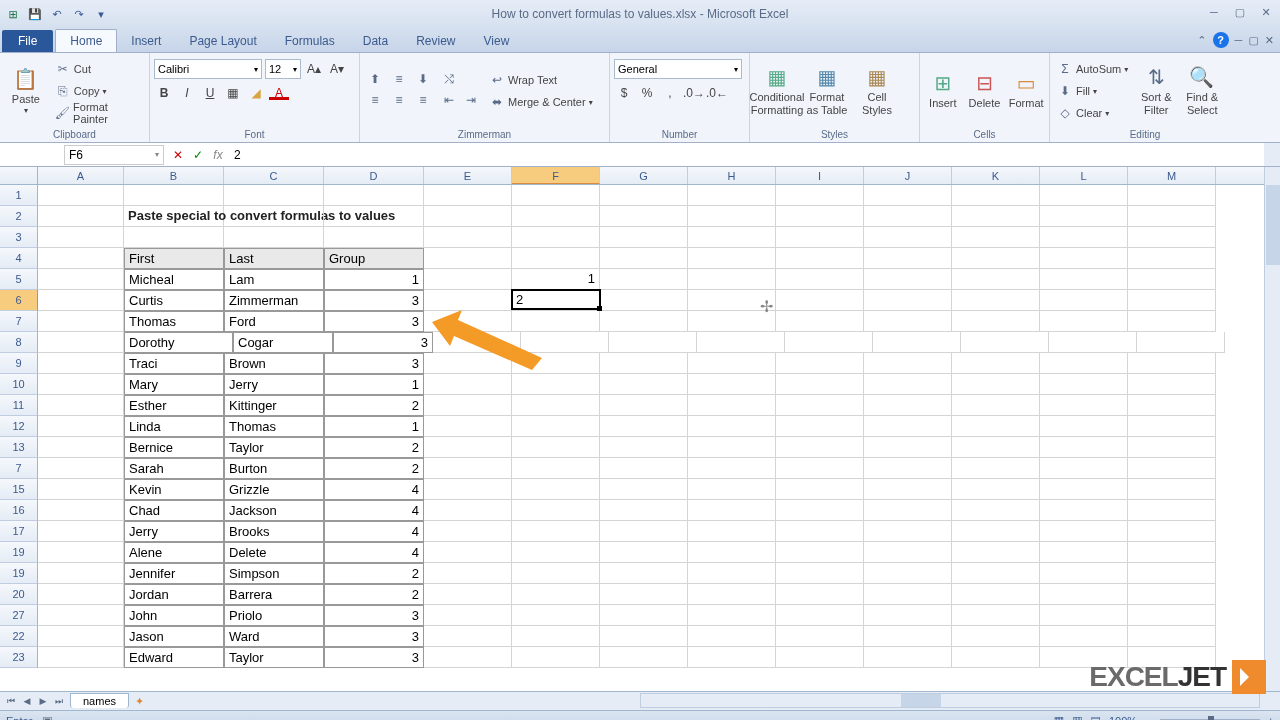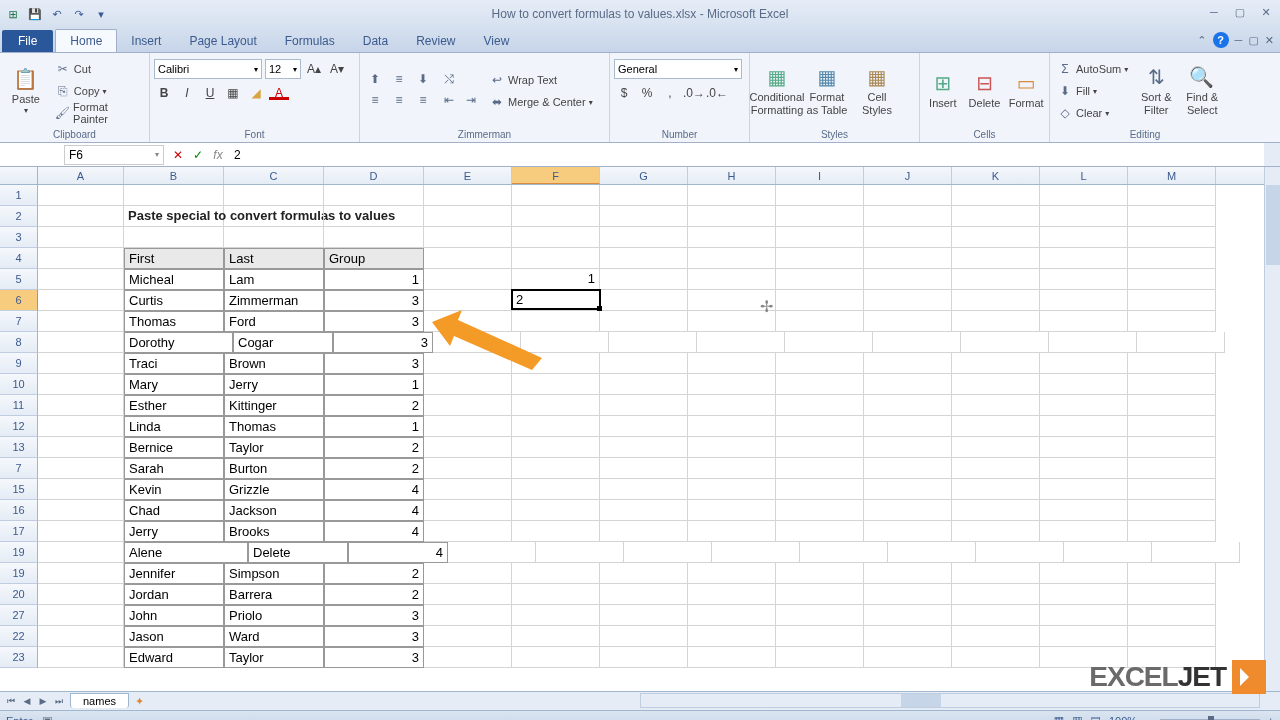--- a/index.html
+++ b/index.html
@@ -609,21 +609,21 @@
         <div class="cell" style="width: 88px; color: rgb(0, 0, 0);"></div>
         <div class="cell" style="width: 88px; color: rgb(0, 0, 0);"></div>
         <div class="cell" style="width: 88px; color: rgb(0, 0, 0);"></div>
         <div class="cell" style="width: 88px; color: rgb(0, 0, 0);"></div>
         <div class="cell" style="width: 88px; color: rgb(0, 0, 0);"></div>
         <div class="cell" style="width: 88px; color: rgb(0, 0, 0);"></div>
       </div>
       <div class="row">
         <div class="row-h">19</div>
         <div class="cell" style="width: 86px; color: rgb(0, 0, 0);"></div>
-        <div class="cell tbl" style="width: 124px;">Alene</div>
+        <div class="cell tbl" style="width: 100px;">Alene</div>
         <div class="cell tbl" style="width: 100px;">Delete</div>
         <div class="cell tbl num" style="width: 100px;">4</div>
         <div class="cell" style="width: 88px; color: rgb(0, 0, 0);"></div>
         <div class="cell" style="width: 88px; color: rgb(0, 0, 0);"></div>
         <div class="cell" style="width: 88px; color: rgb(0, 0, 0);"></div>
         <div class="cell" style="width: 88px; color: rgb(0, 0, 0);"></div>
         <div class="cell" style="width: 88px; color: rgb(0, 0, 0);"></div>
         <div class="cell" style="width: 88px; color: rgb(0, 0, 0);"></div>
         <div class="cell" style="width: 88px; color: rgb(0, 0, 0);"></div>
         <div class="cell" style="width: 88px; color: rgb(0, 0, 0);"></div>

